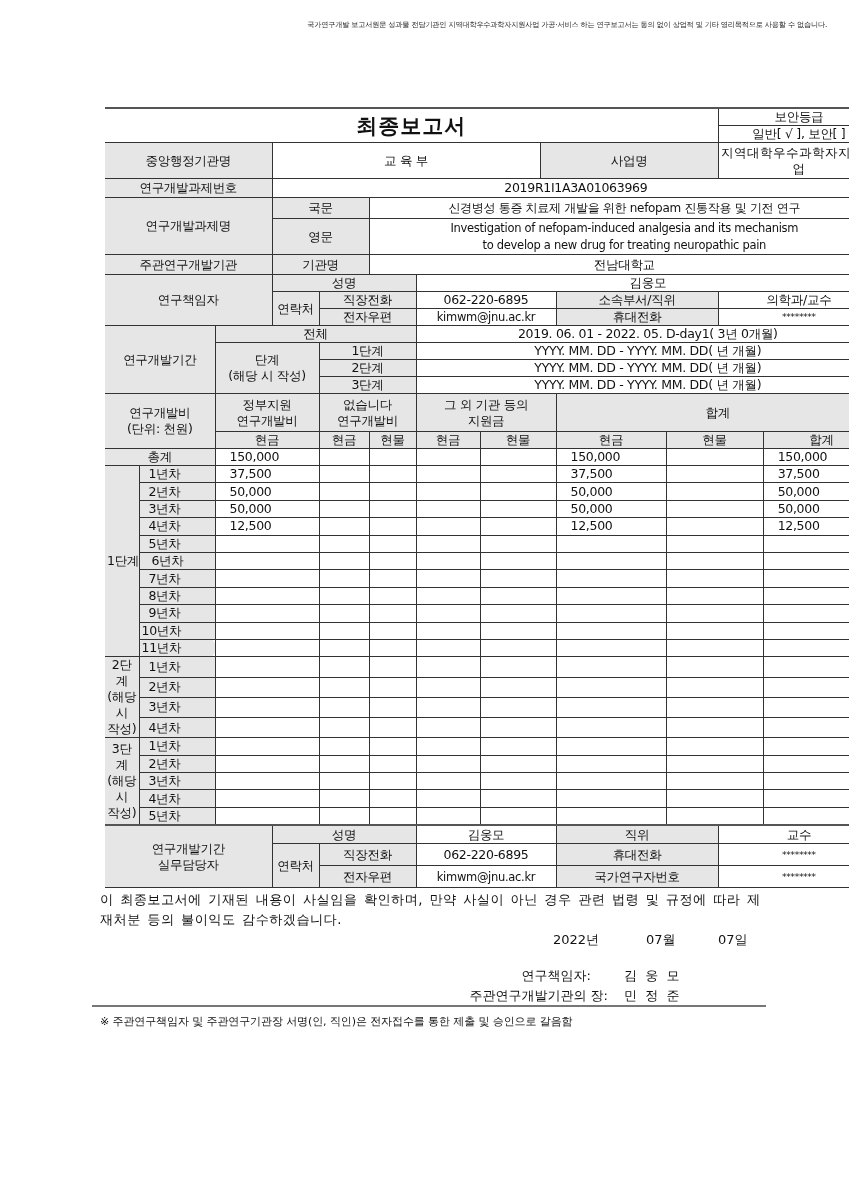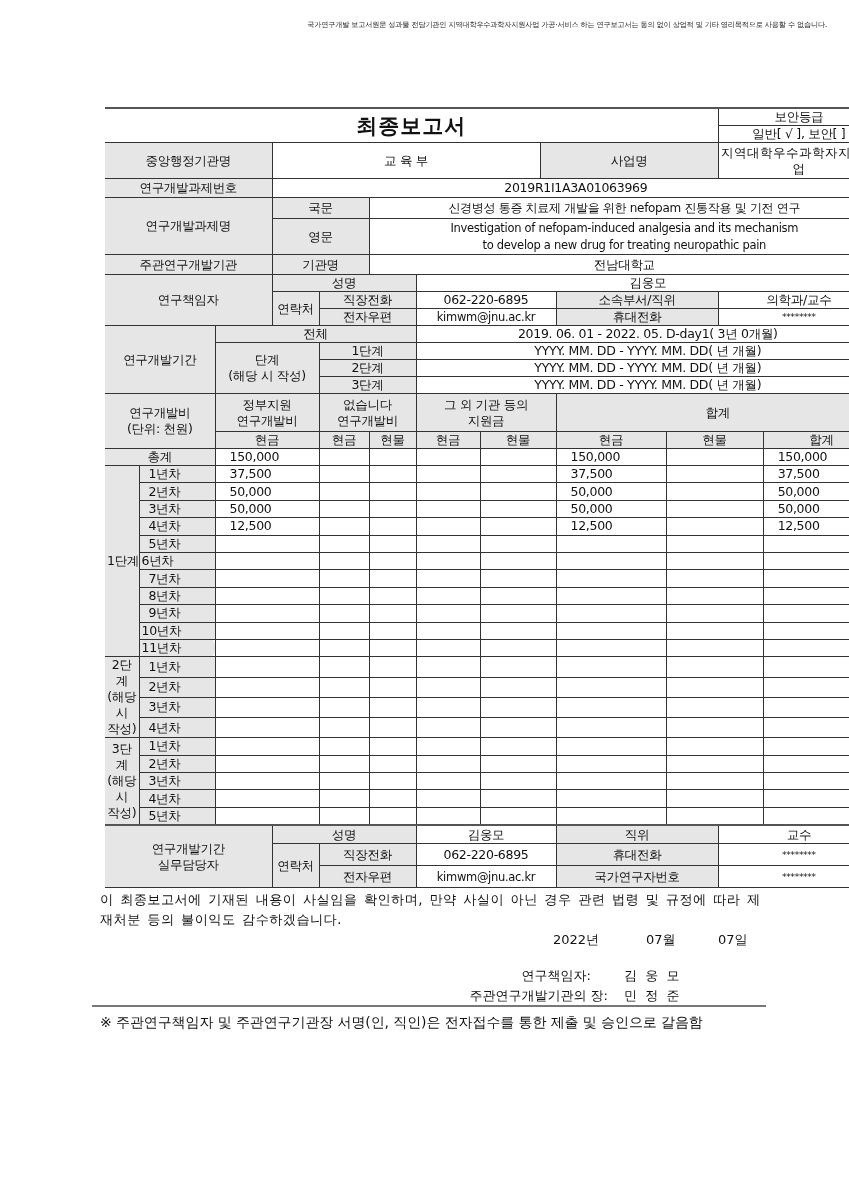--- a/index.html
+++ b/index.html
@@ -12,21 +12,21 @@
   .title { font-size:21px; font-weight:bold; letter-spacing:1px; }
   .topline { border-top:2px solid #555; }
   .bl { border-left:none; }
   .br { border-right:none; }
   .num { text-align:left; padding-left:14px; }
   .wrapcell { white-space:normal; }
   .statement { position:absolute; left:100px; top:890px; width:665px; font-size:13.2px; line-height:20px; letter-spacing:0.4px; word-spacing:2px; }
   .date { position:absolute; top:931px; font-size:13px; }
   .sig { position:absolute; font-size:13px; white-space:nowrap; }
   .hr { position:absolute; left:92px; top:1005px; width:674px; border-top:2px solid #777; }
-  .footnote { position:absolute; left:100px; top:1014px; font-size:14px; letter-spacing:-0.1px; }
+  .footnote { position:absolute; left:100px; top:1014px; font-size:11px; letter-spacing:-0.1px; }
 </style>
 </head>
 <body>
 
 <div class="notice">국가연구개발 보고서원문 성과물 전담기관인 지역대학우수과학자지원사업 가공·서비스 하는 연구보고서는 동의 없이 상업적 및 기타 영리목적으로 사용할 수 없습니다.</div>
 
 <div class="wrap">
 <table>
   <colgroup>
     <col style="width:34px">
@@ -221,21 +221,21 @@
           <td colspan="2" class="num"></td>
           <td colspan="1" class="num"></td>
           <td colspan="1" class="num"></td>
           <td colspan="1" class="num"></td>
           <td colspan="2" class="num"></td>
           <td colspan="2" class="num"></td>
           <td colspan="3" class="num"></td>
           <td colspan="2" class="num br"></td>
         </tr>
         <tr style="height: 17.4px;">
-          <td colspan="2" class="g" style="text-align: left; padding-right: 21px;">6년차</td>
+          <td colspan="2" class="g" style="text-align: center; padding-right: 21px;">6년차</td>
           <td colspan="2" class="num"></td>
           <td colspan="1" class="num"></td>
           <td colspan="1" class="num"></td>
           <td colspan="1" class="num"></td>
           <td colspan="2" class="num"></td>
           <td colspan="2" class="num"></td>
           <td colspan="3" class="num"></td>
           <td colspan="2" class="num br"></td>
         </tr>
         <tr style="height: 17.4px;">

